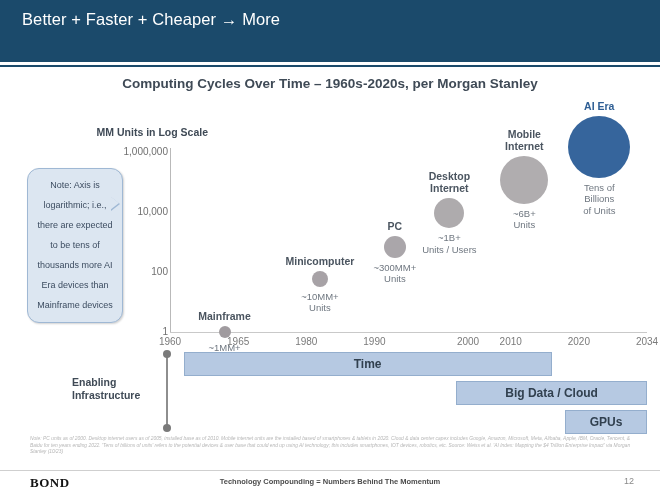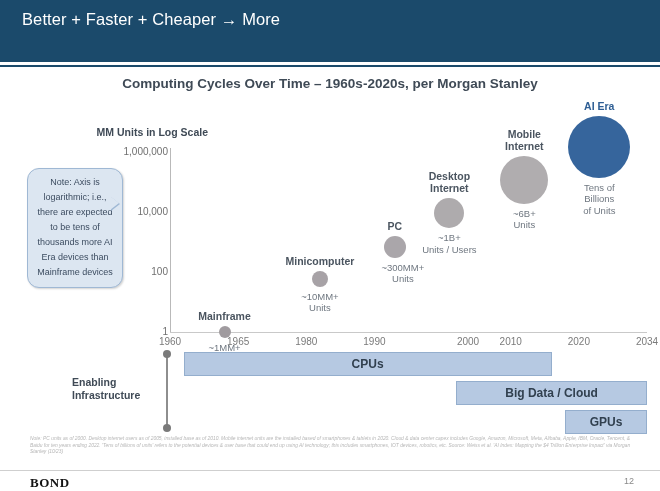--- a/index.html
+++ b/index.html
@@ -76,21 +76,21 @@
     text-align:center;font-size:9.5px;color:#6f7780;line-height:11.5px;
     white-space:pre-line;
   }
   .bub-label.accent{color:#2e5e94;}
 
   
   .callout{
     position:absolute;left:27px;top:168px;width:84px;
     background:#dce6f1;border:1px solid #9fb8d4;border-radius:12px;
     padding:6px 5px 7px 5px;
-    font-size:9px;line-height:15px;color:#3c4c60;text-align:center;
+    font-size:9px;line-height:20px;color:#3c4c60;text-align:center;
     box-shadow:1px 1px 2px rgba(0,0,0,.18);
   }
   .callout-tail{
     position:absolute;left:110px;top:196px;width:0;height:0;
     border-top:7px solid transparent;border-bottom:7px solid transparent;
     border-left:9px solid #dce6f1;
     filter:drop-shadow(1px 1px 0px #9fb8d4);
   }
 
   
@@ -166,21 +166,21 @@
         <div class="bubble" style="left: 224.514px; top: 236px; width: 12px; height: 12px; background: rgb(160, 155, 159);"></div>
         <div class="bub-label" style="left: 224.514px; top: 214px;">Mainframe</div>
         <div class="bub-sub" style="left: 224.514px; top: 246px;">~1MM+
 Units</div>
         <div class="bubble" style="left: 319.914px; top: 182.655px; width: 16px; height: 16px; background: rgb(167, 162, 166);"></div>
         <div class="bub-label" style="left: 319.914px; top: 158.655px;">Minicomputer</div>
         <div class="bub-sub" style="left: 319.914px; top: 194.655px;">~10MM+
 Units</div>
         <div class="bubble" style="left: 394.871px; top: 150.647px; width: 22px; height: 22px; background: rgb(170, 166, 170);"></div>
         <div class="bub-label" style="left: 394.871px; top: 123.647px;">PC</div>
-        <div class="bub-sub" style="left: 394.871px; top: 165.647px; margin-left: 8px;">~300MM+
+        <div class="bub-sub" style="left: 394.871px; top: 165.647px;">~300MM+
 Units</div>
         <div class="bubble" style="left: 449.386px; top: 117.373px; width: 30px; height: 30px; background: rgb(174, 171, 173);"></div>
         <div class="bub-label" style="left: 449.386px; top: 74.3727px;">Desktop
 Internet</div>
         <div class="bub-sub" style="left: 449.386px; top: 136.373px;">~1B+
 Units / Users</div>
         <div class="bubble" style="left: 524.343px; top: 83.6246px; width: 48px; height: 48px; background: rgb(176, 173, 175);"></div>
         <div class="bub-label" style="left: 524.343px; top: 31.6246px;">Mobile
 Internet</div>
         <div class="bub-sub" style="left: 524.343px; top: 111.625px;">~6B+
@@ -204,27 +204,28 @@
 
   <div class="callout">Note: Axis is logarithmic; i.e., there are expected to be tens of thousands more AI Era devices than Mainframe devices</div>
   <div class="callout-tail"></div>
 
   <div class="infra">
     <div class="infra-label">Enabling Infrastructure</div>
     <div class="infra-bracket"></div>
     <div class="infra-dot" style="top:2px"></div>
     <div class="infra-dot" style="top:76px"></div>
     <div id="infra-bars">
-        <div class="bar" style="left: 183.629px; width: 367.971px; top: 4px;">CPUs</div>
+        <div class="bar" style="left: 183.629px; width: 367.971px; top: 4px;">Time</div>
         <div class="bar" style="left: 456.2px; width: 190.8px; top: 33px;">Big Data / Cloud</div>
         <div class="bar" style="left: 565.229px; width: 81.7714px; top: 62px;">GPUs</div>
       </div>
   </div>
 
   <div class="footnote">Note: PC units as of 2000. Desktop internet users as of 2005, installed base as of 2010. Mobile internet units are the installed based of smartphones &amp; tablets in 2020. Cloud &amp; data center capex includes Google, Amazon, Microsoft, Meta, Alibaba, Apple, IBM, Oracle, Tencent, &amp; Baidu for ten years ending 2022. 'Tens of billions of units' refers to the potential devices &amp; user base that could end up using AI technology; this includes smartphones, IOT devices, robotics, etc. Source: Weiss et al. 'AI Index: Mapping the $4 Trillion Enterprise Impact' via Morgan Stanley (10/23)</div>
 
   <div class="footer-rule"></div>
   <div class="footer">
     <div class="brand">BOND</div>
+    <div class="footer-center">Technology Compounding = Numbers Behind The Momentum</div>
     <div class="page-num">12</div>
   </div>
 
 </div>
 
 </body></html>

